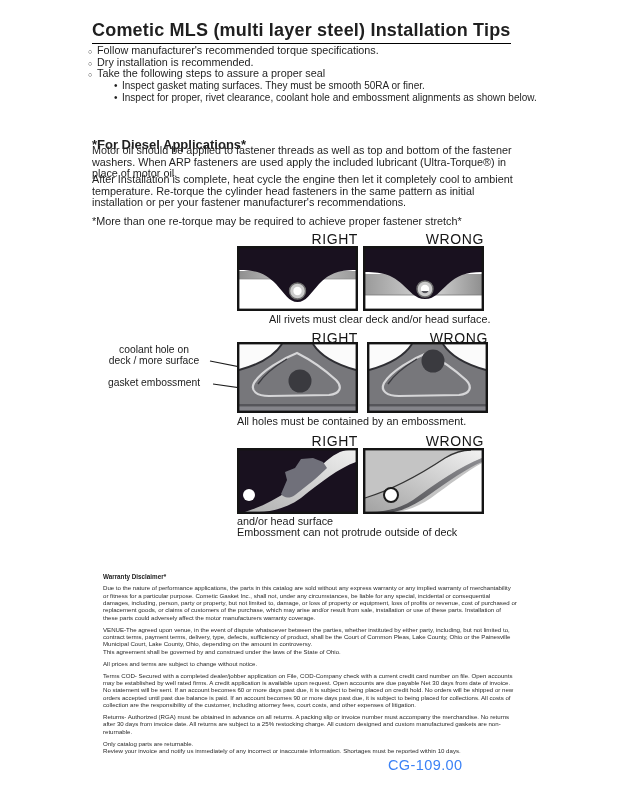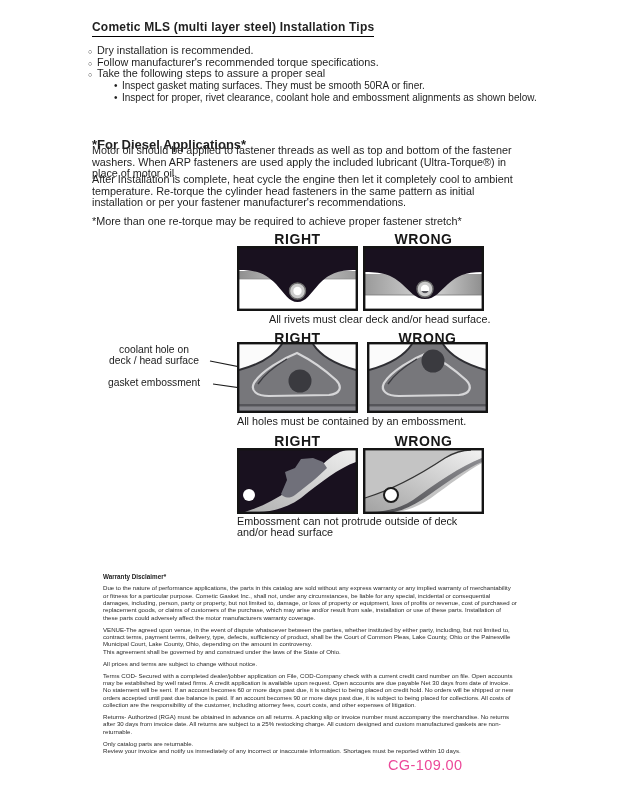--- a/index.html
+++ b/index.html
@@ -5,61 +5,61 @@
   html,body{margin:0;padding:0;}
   body{
     width:618px;height:800px;background:#ffffff;overflow:hidden;
     font-family:"Liberation Sans",sans-serif;color:#1f1f1f;
     -webkit-font-smoothing:antialiased;
   }
   .page{position:relative;width:618px;height:800px;background:#fff;}
 
   .title{
     position:absolute;left:92px;top:20px;
-    font-size:12px;font-weight:700;letter-spacing:.2px;
+    font-size:18px;font-weight:700;letter-spacing:.2px;
     border-bottom:1.6px solid #000;padding-bottom:2px;white-space:nowrap;
   }
 
   .bullets{position:absolute;left:97px;top:45px;font-size:10.8px;line-height:11.6px;}
   .bullet{position:relative;}
   .bullet::before{content:"\25CB";position:absolute;left:-9px;top:1.2px;font-size:7px;}
   .subbullets{position:absolute;left:122px;top:80px;font-size:10px;line-height:11.6px;}
   .subbullet{position:relative;}
   .subbullet::before{content:"\2022";position:absolute;left:-8px;top:0;font-size:10px;}
 
   .diesel-heading{position:absolute;left:92px;top:116px;font-size:13px;font-weight:700;margin-top:21px;}
   .body-para{position:absolute;left:92px;width:432px;font-size:10.8px;line-height:11.7px;}
   #para1{top:134px;}
   #para2{top:163px;}
   #note{top:205px;width:440px;}
 
-  .panel-label{position:absolute;width:121px;text-align:center;font-size:14px;letter-spacing:.6px;color:#161616;font-weight:bold;}
+  .panel-label{position:absolute;width:121px;text-align:right;font-size:14px;letter-spacing:.6px;color:#161616;}
   .panel{position:absolute;display:block;}
   .caption{position:absolute;left:237px;font-size:10.8px;line-height:11.4px;color:#1b1b1b;}
 
   .side-label{position:absolute;left:100px;width:108px;text-align:center;font-size:10.3px;line-height:10.8px;color:#1b1b1b;}
   #leader-lines{position:absolute;left:100px;top:340px;width:220px;height:60px;}
 
   .warranty{position:absolute;left:103px;top:573px;width:414px;font-size:6.1px;line-height:7.35px;color:#2a2a2a;}
   .warranty h2{font-size:6.3px;font-weight:700;margin:0 0 4px 0;color:#1b1b1b;}
   .warranty p{margin:0 0 4.6px 0;}
   .warranty p.tight{margin:0;}
 
-  .footer-code{position:absolute;left:388px;top:757px;font-size:14.5px;letter-spacing:.4px;color:#ec4899;}
+  .footer-code{position:absolute;left:388px;top:757px;font-size:14.5px;letter-spacing:.4px;color:#3b82f6;}
 </style>
 </head>
 <body>
 
 <div class="page">
 
   <div class="title">Cometic MLS (multi layer steel) Installation Tips</div>
 
   <div class="bullets">
+    <div class="bullet">Follow manufacturer's recommended torque specifications.</div>
     <div class="bullet">Dry installation is recommended.</div>
-    <div class="bullet">Follow manufacturer's recommended torque specifications.</div>
     <div class="bullet">Take the following steps to assure a proper seal</div>
   </div>
   <div class="subbullets">
     <div class="subbullet">Inspect gasket mating surfaces.  They must be smooth 50RA or finer.</div>
     <div class="subbullet">Inspect for proper, rivet clearance, coolant hole and embossment alignments as shown below.</div>
   </div>
 
   <div class="diesel-heading">*For Diesel Applications*</div>
   <p class="body-para" id="para1">Motor oil should be applied to fastener threads as well as top and bottom of the fastener washers. When ARP fasteners are used apply the included lubricant (Ultra-Torque®) in place of motor oil.</p>
   <p class="body-para" id="para2">After Installation is complete, heat cycle the engine then let it completely cool to ambient temperature. Re-torque the cylinder head fasteners in the same pattern as initial installation or per your fastener manufacturer's recommendations.</p>
@@ -106,21 +106,21 @@
     <rect x="1.2" y="1.2" width="118.6" height="62.6" fill="none" stroke="#141414" stroke-width="2.4"></rect>
   </svg>
 
   <div class="caption" style="top:314px;margin-left:32px;">All rivets must clear deck and/or head surface.</div>
 
   <div class="panel-label" style="left:237px;top:330px;">RIGHT</div>
   <div class="panel-label" style="left:367px;top:330px;">WRONG</div>
 
   <div class="side-label" style="top:345px;">
     <div>coolant hole on</div>
-    <div>deck / head surface</div>
+    <div>deck / more surface</div>
   </div>
   <div class="side-label" style="top:378px;">gasket embossment</div>
 
   <svg id="leader-lines" viewBox="0 0 220 60">
     <line x1="110" y1="21" x2="196" y2="38" stroke="#1c1c1c" stroke-width="1.1"></line>
     <line x1="113" y1="44" x2="162" y2="51" stroke="#1c1c1c" stroke-width="1.1"></line>
   </svg>
 
   <svg class="panel" style="left:237px;top:342px;" width="121" height="71" viewBox="0 0 121 71">
     <rect x="0" y="0" width="121" height="71" fill="#77777b"></rect>
@@ -183,22 +183,22 @@
     <rect x="0" y="0" width="121" height="66" fill="#c4c4c4"></rect>
     <path d="M2,50 C28,42 58,26 82,10 C92,4 100,2 108,2 L119,2 L119,10 C98,18 72,36 50,52 C36,61 20,64 8,64 L2,64 Z" fill="url(#w3g1)"></path>
     <path d="M119,10 C98,18 72,36 50,52 C36,61 20,64 8,64 L2,64 L2,65 L24,65 C38,64 52,57 66,47 C86,33 104,20 119,14 Z" fill="url(#w3g2)"></path>
     <path d="M119,15 C104,23 86,37 68,50 C56,58 44,63 32,64 L119,64 Z" fill="#ffffff"></path>
     <path d="M2,50 C28,42 58,26 82,10 C92,4 100,2 108,2" stroke="#333333" stroke-width="1.3" fill="none"></path>
     <circle cx="28" cy="47" r="7" fill="#ffffff" stroke="#1c1c1c" stroke-width="2"></circle>
     <rect x="1.2" y="1.2" width="118.6" height="63.6" fill="none" stroke="#141414" stroke-width="2.4"></rect>
   </svg>
 
   <div class="caption" style="top:516px;">
+    <div>and/or head surface</div>
     <div>Embossment can not protrude outside of deck</div>
-    <div>and/or head surface</div>
   </div>
 
   <div class="warranty">
     <h2>Warranty Disclaimer*</h2>
     <p>Due to the nature of performance applications, the parts in this catalog are sold without any express warranty or any implied warranty of merchantability or fitness for a particular purpose.  Cometic Gasket Inc., shall not, under any circumstances, be liable for any special, incidental or consequential damages, including, person, party or property, but not limited to, damage, or loss of property or equipment, loss of profits or revenue, cost of purchased or replacement goods, or claims of customers of the purchase, which may arise and/or result from sale, installation or use of these parts.  Installation of these parts could adversely affect the motor manufacturers warranty coverage.</p>
     <p class="tight">VENUE-The agreed upon venue, in the event of dispute whatsoever between the parties, whether instituted by either party, including, but not limited to, contract terms, payment terms, delivery, type, defects, sufficiency of product, shall be the Court of Common Pleas, Lake County, Ohio or the Painesville Municipal Court, Lake County, Ohio, depending on the amount in controversy.</p>
     <p>This agreement shall be governed by and construed under the laws of the State of Ohio.</p>
     <p>All prices and terms are subject to change without notice.</p>
     <p>Terms COD- Secured with a completed dealer/jobber application on File, COD-Company check with a current credit card number on file.  Open accounts may be established by well rated firms.  A credit application is available upon request.  Open accounts are due payable Net 30 days from date of invoice.  No statement will be sent.  If an account becomes 60 or more days past due, it is subject to being placed on credit hold.  No orders will be shipped or new orders accepted until past due balance is paid.  If an account becomes 90 or more days past due, it is subject to being placed for collections.  All costs of collection are the responsibility of the customer, including attorney fees, court costs, and other expenses of litigation.</p>
     <p>Returns- Authorized (RGA) must be obtained in advance on all returns.  A packing slip or invoice number must accompany the merchandise.  No returns after 30 days from invoice date.  All returns are subject to a 25% restocking charge.  All custom designed and custom manufactured gaskets are non-returnable.</p>

